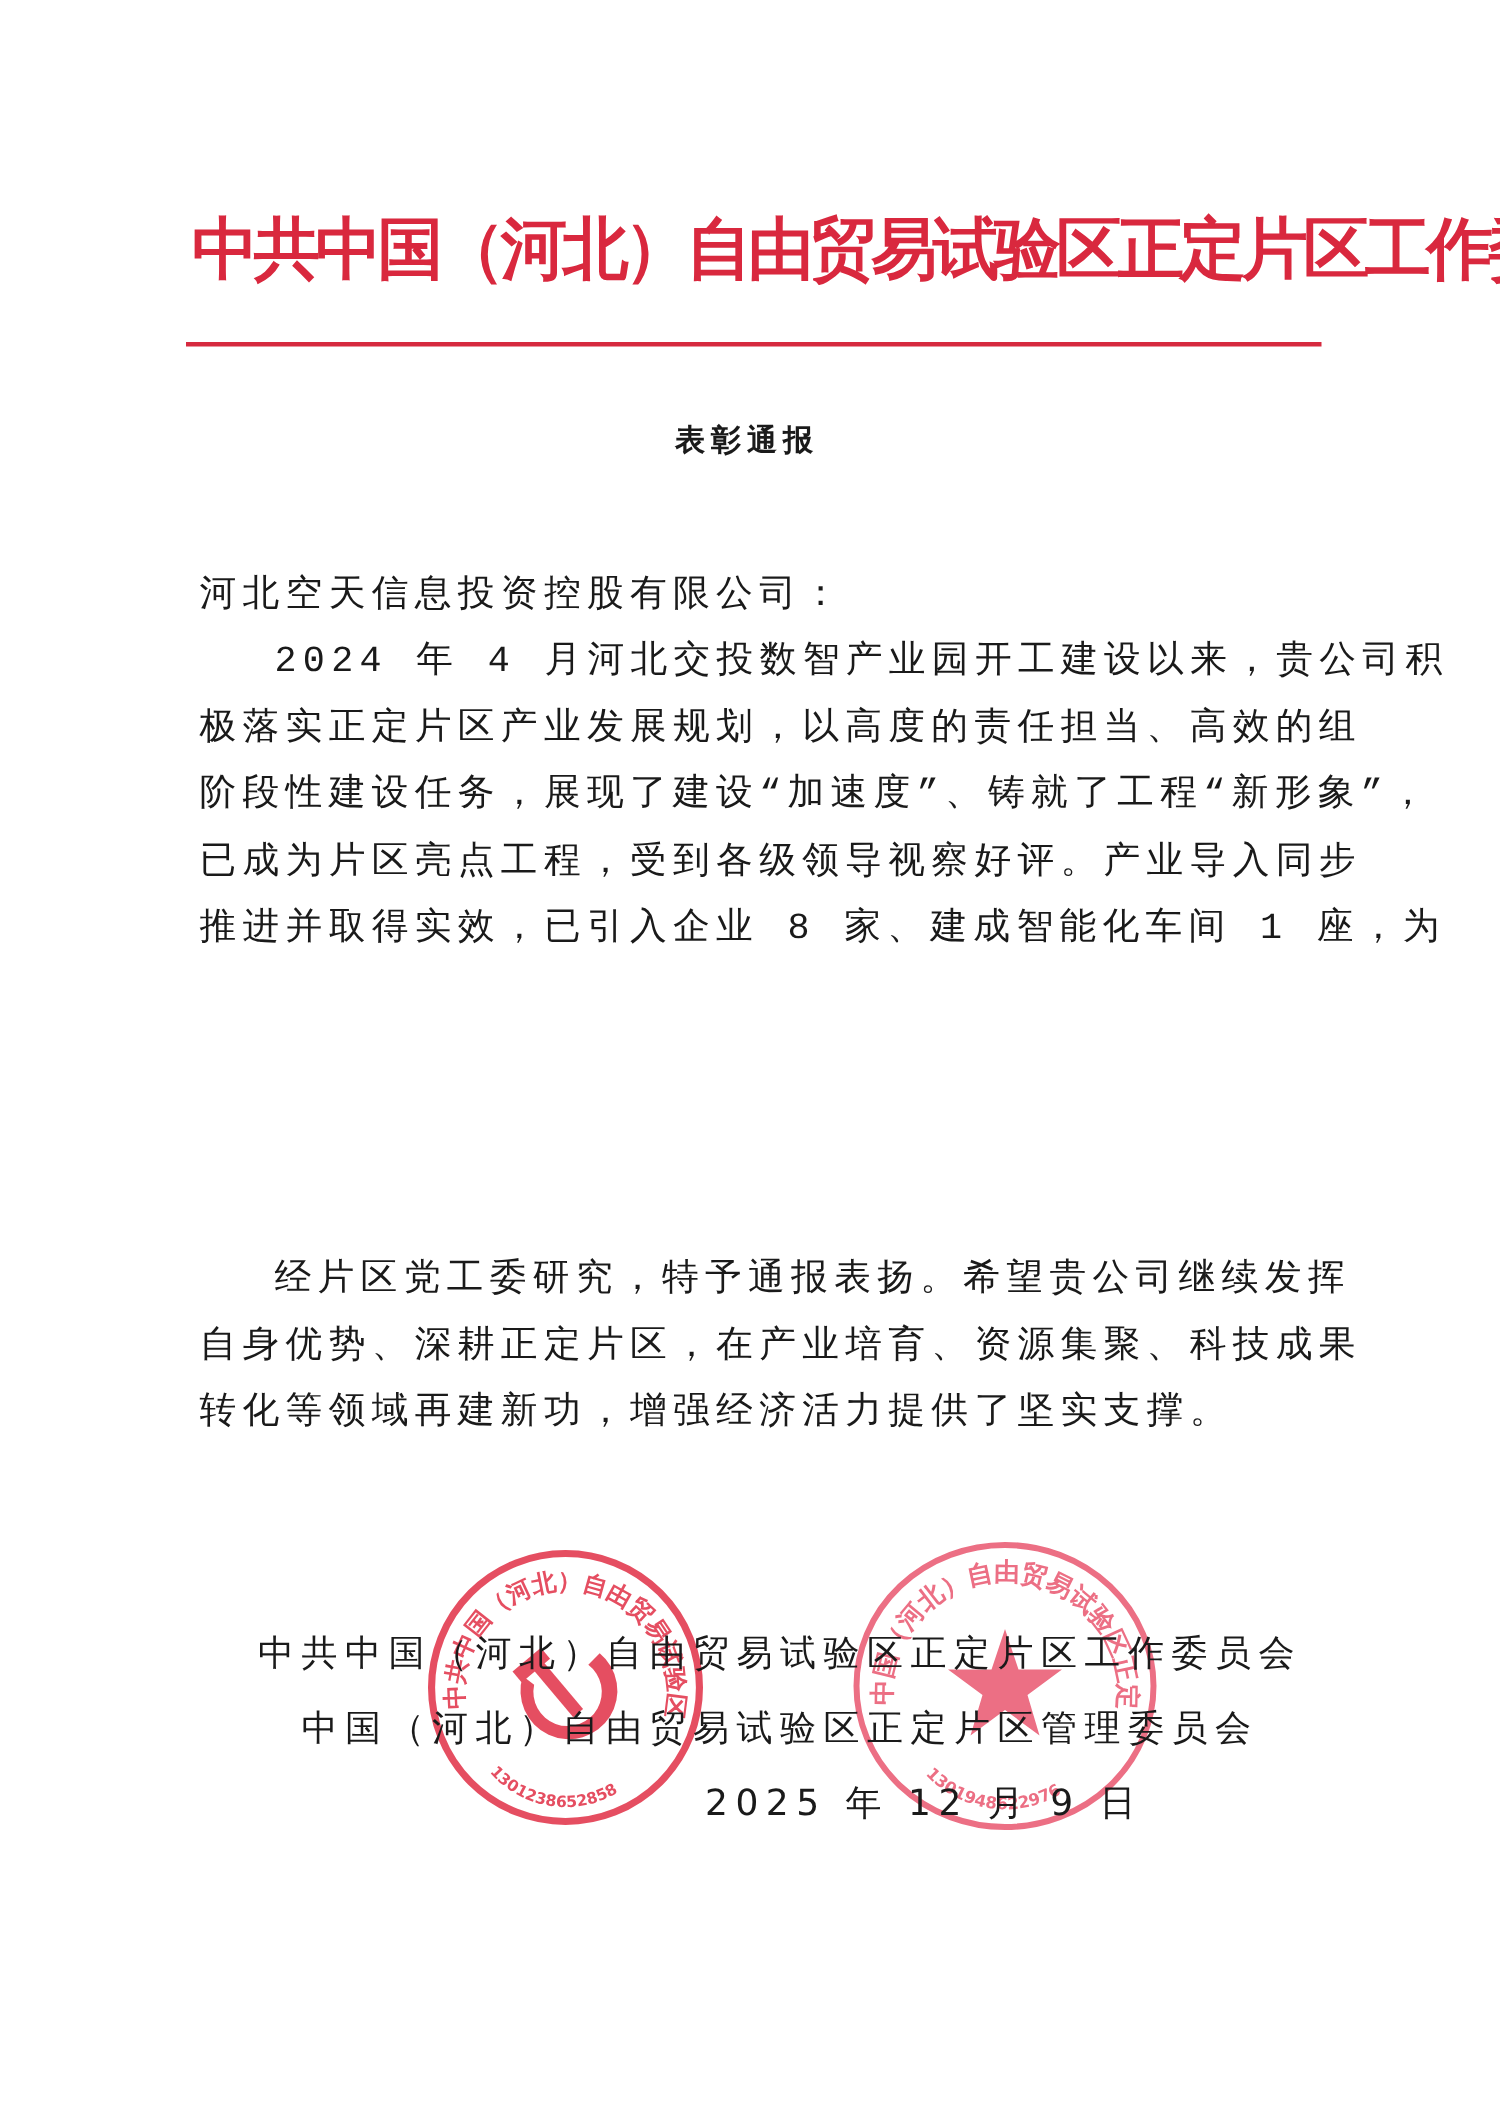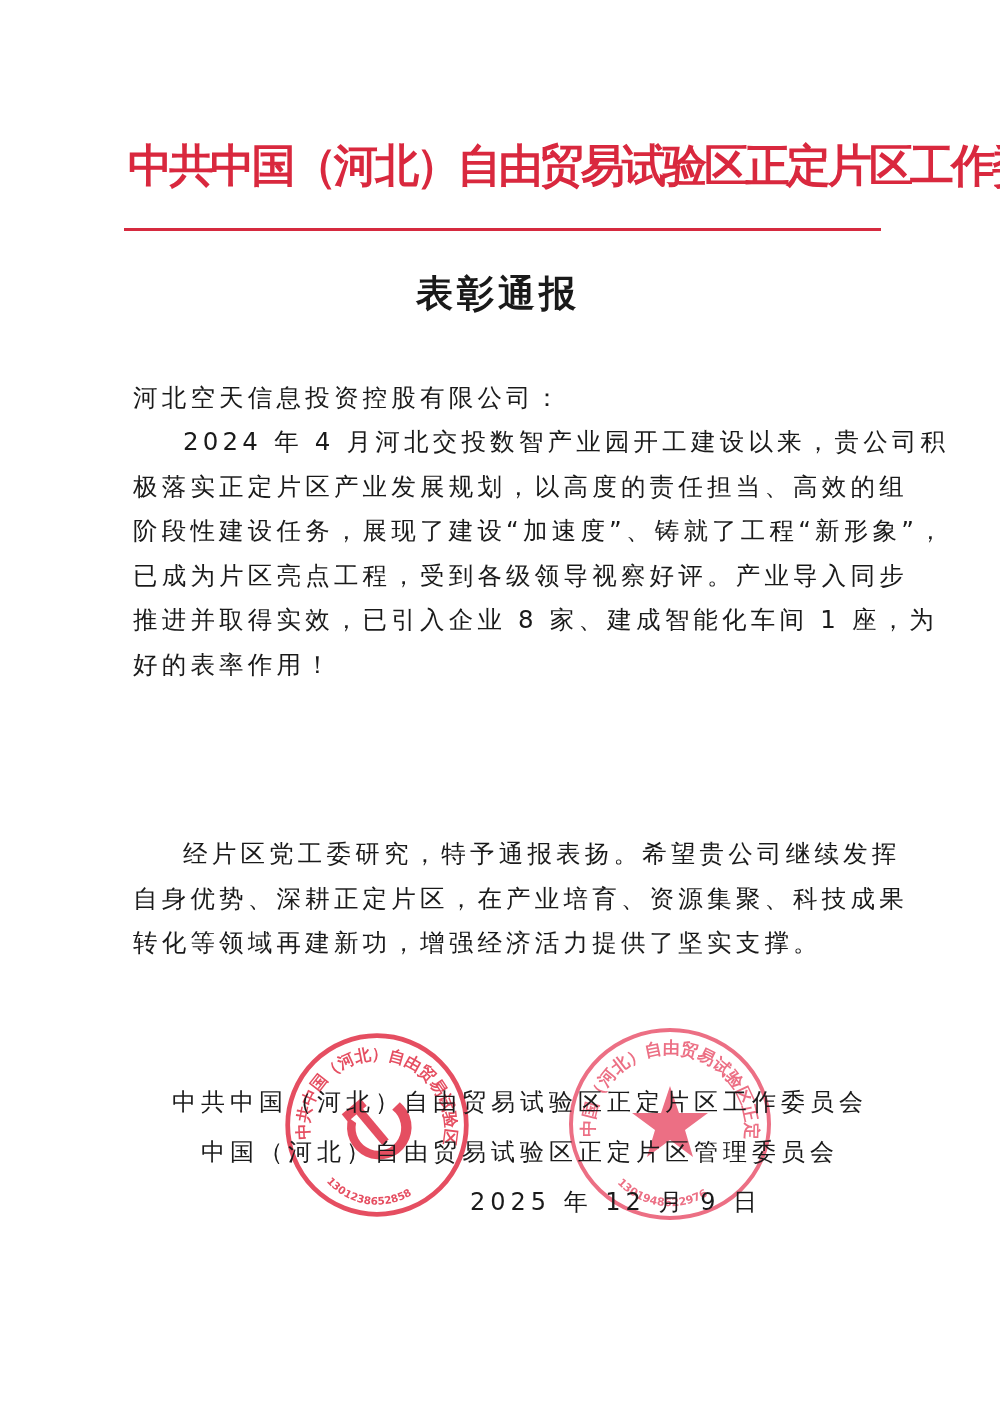--- a/index.html
+++ b/index.html
@@ -1,24 +1,24 @@
 <!DOCTYPE html>
 <html><head>
 <meta charset="utf-8">
 <style>
   html, body { margin:0; padding:0; background:#ffffff; }
   body { width:1000px; height:1414px; position:relative; overflow:hidden; font-family:"DejaVu Serif", serif; color:#1a1a1a; }
   .header-title { position:absolute; left:128px; top:128px; width:752px; height:76px; color:#d9283e; font-family:"DejaVu Sans", sans-serif; font-weight:bold; font-size:45px; line-height:76px; white-space:nowrap; letter-spacing:-3px; transform:scaleX(0.98); transform-origin:left center; }
   .header-rule { position:absolute; left:124px; top:228px; width:757px; height:3px; background:#d62a3f; }
-  .doc-title { position:absolute; left:0; width:996px; top:268px; text-align:center; font-size:37px; font-weight:bold; letter-spacing:4px; line-height:50px; font-family:"DejaVu Serif", serif; }
+  .doc-title { position:absolute; left:0; width:996px; top:268px; text-align:center; font-size:20px; font-weight:bold; letter-spacing:4px; line-height:50px; font-family:"DejaVu Serif", serif; }
   .body-text { position:absolute; left:133px; width:745px; font-size:24.5px; line-height:44.5px; letter-spacing:4.2px; font-family:"DejaVu Sans", sans-serif; }
   .addressee { top:376px; }
   .para1 { top:420px; }
   .para2 { top:832px; }
-  .line { display:block; white-space:nowrap; text-align:justify; text-align-last:justify; }
+  .line { display:block; white-space:nowrap; text-align:justify; text-align-last:justify;font-family:Liberation Mono, monospace; }
   .line.last { text-align-last:left; }
   .line.indent { padding-left:50px; }
   .signature { position:absolute; left:0; width:1000px; font-size:24px; letter-spacing:5px; text-align:center; font-family:"DejaVu Sans", sans-serif; z-index:2; }
   .sig1 { top:1086px; padding-left:40px; box-sizing:border-box; }
   .sig2 { top:1136px; padding-left:40px; box-sizing:border-box; }
   .sig-date { top:1186px; padding-left:210px; box-sizing:border-box; width:1000px; text-align:left; left:260px; }
   .seal { position:absolute; border-radius:50%; z-index:1; opacity:0.82; }
   .seal svg { width:100%; height:100%; display:block; }
   .seal-party { left:282px; top:1030px; width:190px; height:190px; }
   .seal-admin { left:565px; top:1024px; width:210px; height:200px; }
@@ -34,21 +34,20 @@
 <div class="body-text addressee">
   <span class="line last">河北空天信息投资控股有限公司：</span>
 </div>
 
 <div class="body-text para1">
   <span class="line indent">2024 年 4 月河北交投数智产业园开工建设以来，贵公司积</span>
   <span class="line">极落实正定片区产业发展规划，以高度的责任担当、高效的组</span>
   <span class="line">阶段性建设任务，展现了建设“加速度”、铸就了工程“新形象”，</span>
   <span class="line">已成为片区亮点工程，受到各级领导视察好评。产业导入同步</span>
   <span class="line">推进并取得实效，已引入企业 8 家、建成智能化车间 1 座，为</span>
-  <span class="line last">好的表率作用！</span>
 </div>
 
 <div class="body-text para2">
   <span class="line indent">经片区党工委研究，特予通报表扬。希望贵公司继续发挥</span>
   <span class="line">自身优势、深耕正定片区，在产业培育、资源集聚、科技成果</span>
   <span class="line last">转化等领域再建新功，增强经济活力提供了坚实支撑。</span>
 </div>
 
 <div class="seal seal-party">
   <svg viewBox="0 0 200 200">

